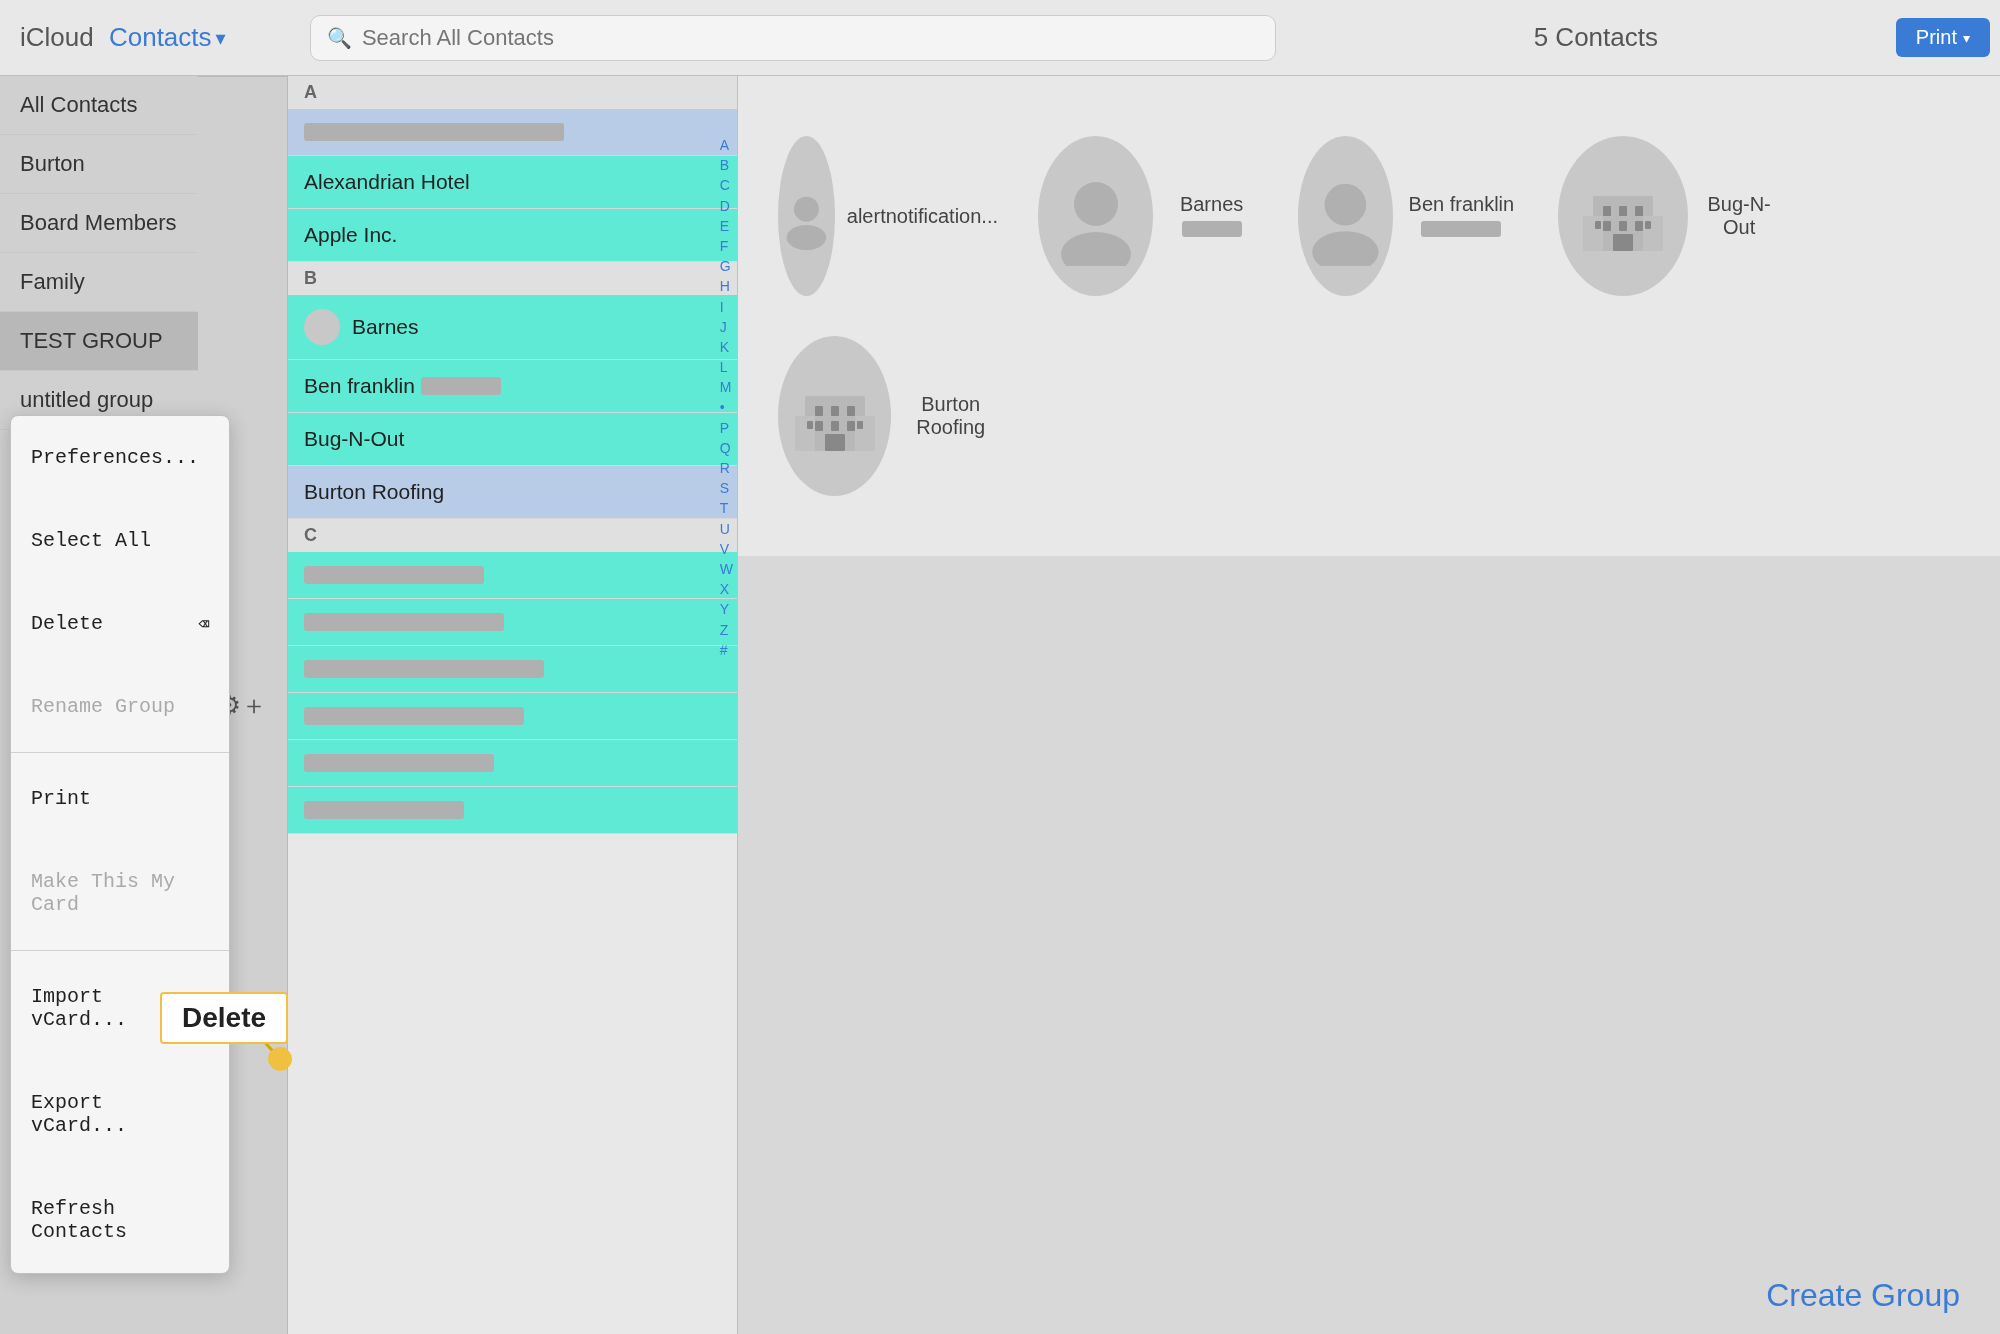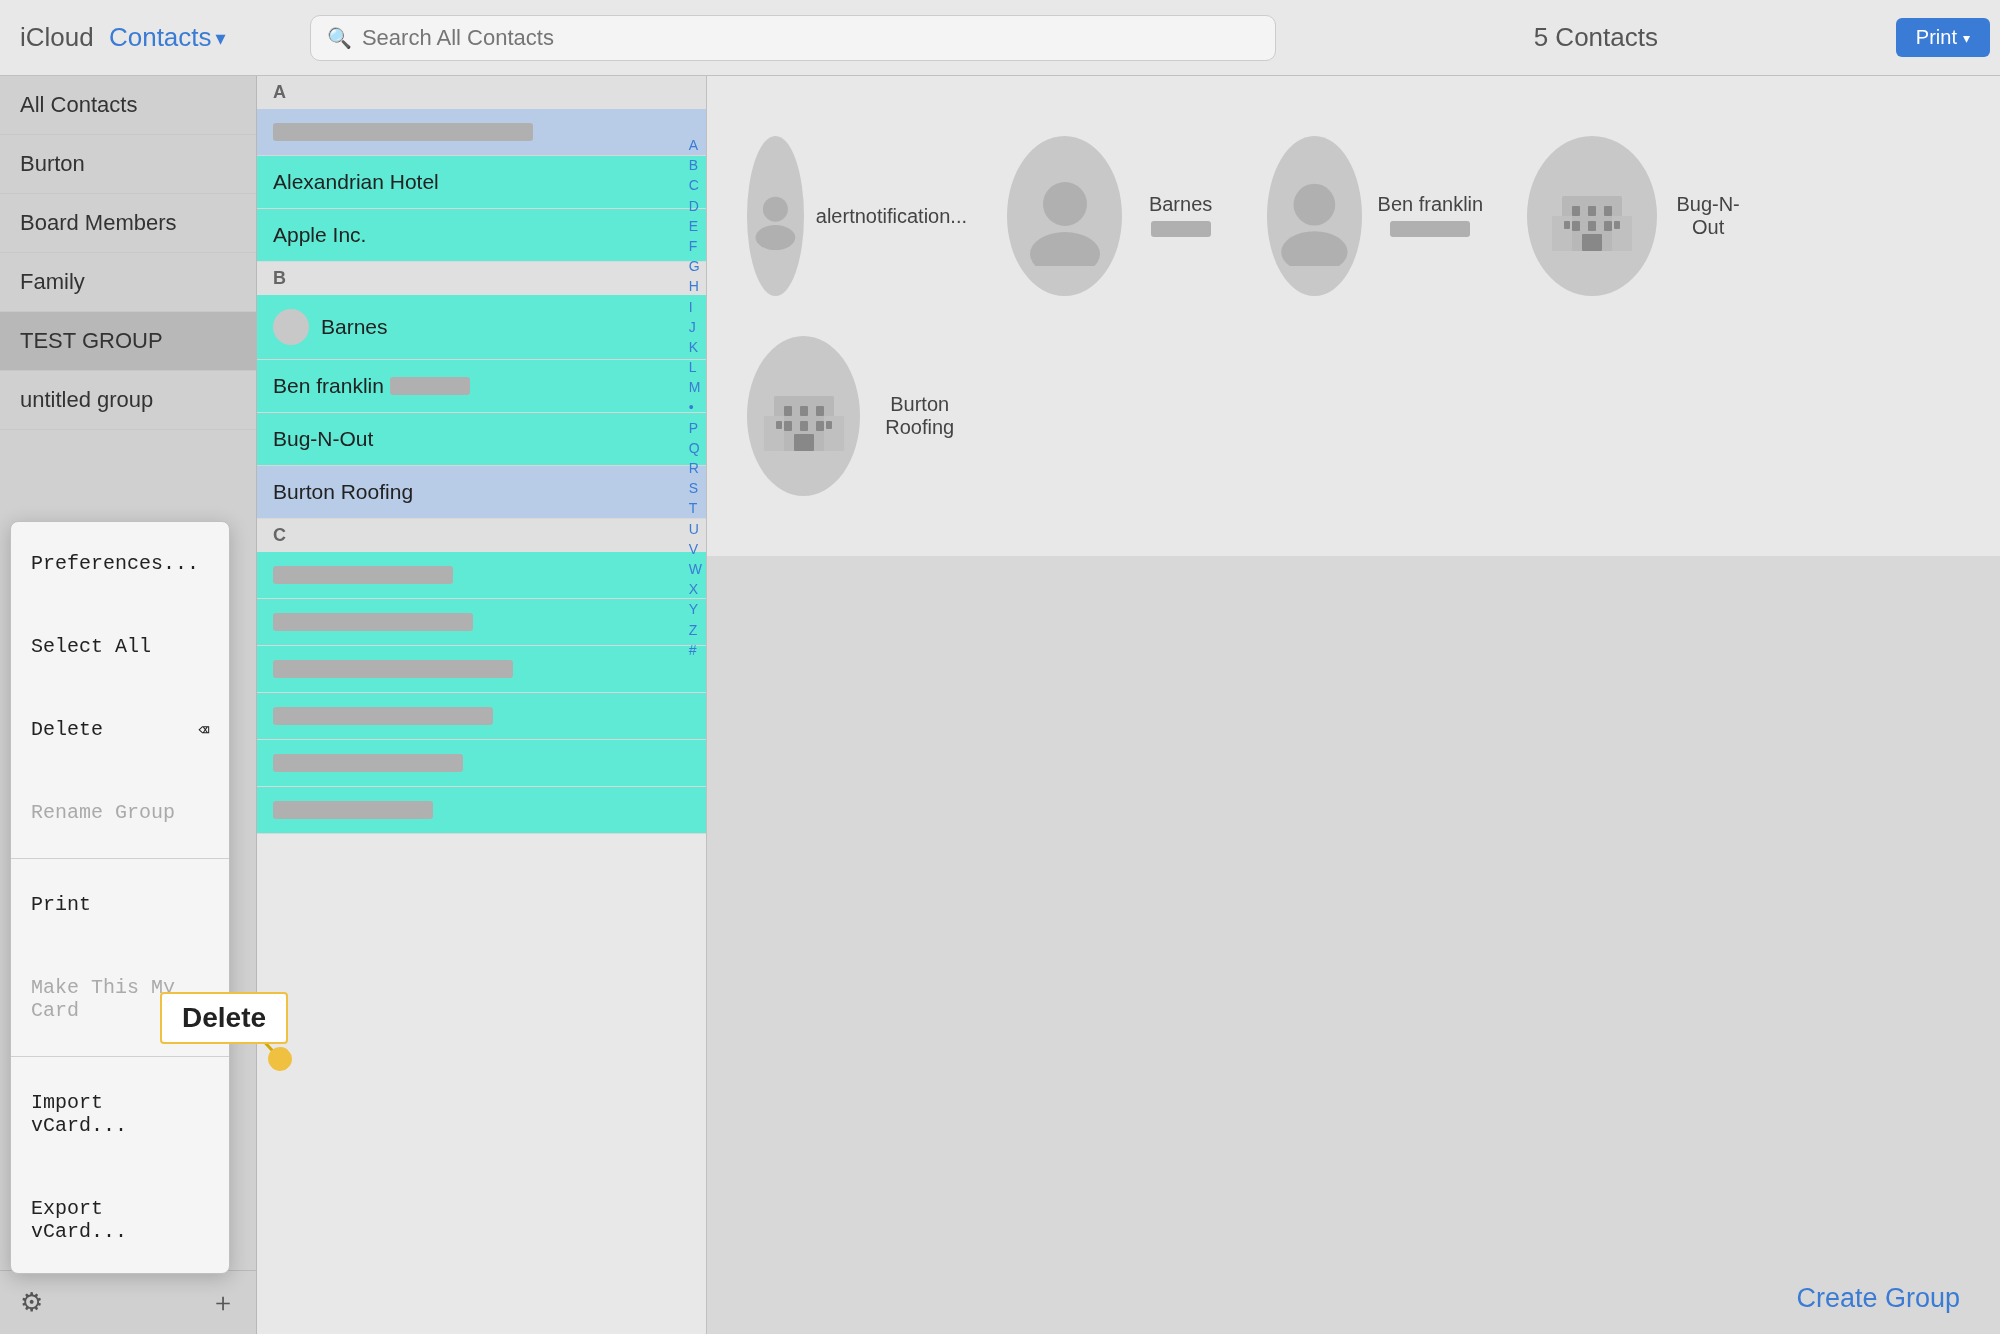--- a/index.html
+++ b/index.html
@@ -85,25 +85,25 @@
 
     
     .main {
       display: flex;
       flex: 1;
       overflow: hidden;
     }
 
     
     .sidebar {
-      width: 257px;
+      width: 288px;
       background: #d0d0d0;
       border-right: 1px solid #b8b8b8;
       display: flex;
-      flex-direction: column;
+      flex-direction: row;
       flex-shrink: 0;
       position: relative;
     }
     .sidebar-list {
       flex: 1;
       overflow-y: auto;
     }
     .sidebar-item {
       padding: 16px 20px;
       font-size: 22px;
@@ -295,21 +295,21 @@
     
     .detail-footer {
       position: absolute;
       bottom: 20px;
       right: 40px;
     }
     .create-group-btn {
       background: none;
       border: none;
       color: #3a7bd5;
-      font-size: 27px;
+      font-size: 32px;
       cursor: pointer;
     }
     .detail-wrapper {
       position: relative;
       flex: 1;
       overflow: hidden;
     }
   </style>
 </head>
 <body>
@@ -363,20 +363,23 @@
       </div>
       <div class="context-menu-item disabled">
         <span>Make This My Card</span>
       </div>
       <div class="context-menu-divider"></div>
       <div class="context-menu-item">
         <span>Import vCard...</span>
       </div>
       <div class="context-menu-item">
         <span>Export vCard...</span>
+      </div>
+      <div class="context-menu-item">
+        <span>Refresh Contacts</span>
       </div>
     </div>
 
     <div class="delete-tooltip">Delete</div>
 
     <svg class="tooltip-arrow" viewBox="0 0 80 80">
       <line x1="10" y1="10" x2="60" y2="65" stroke="#d4a800" stroke-width="3" marker-end="url(#arrow)"></line>
       <defs>
         <marker id="arrow" markerWidth="8" markerHeight="8" refX="4" refY="4" orient="auto">
           <circle cx="4" cy="4" r="4" fill="#f0c040"></circle>

